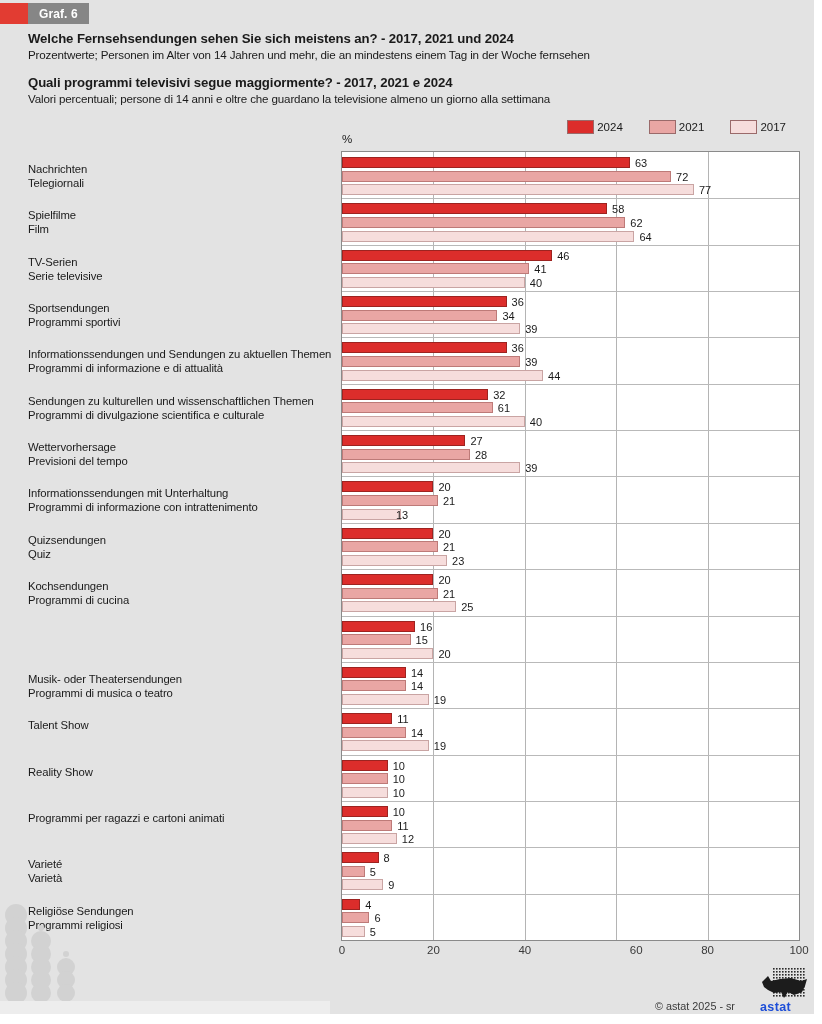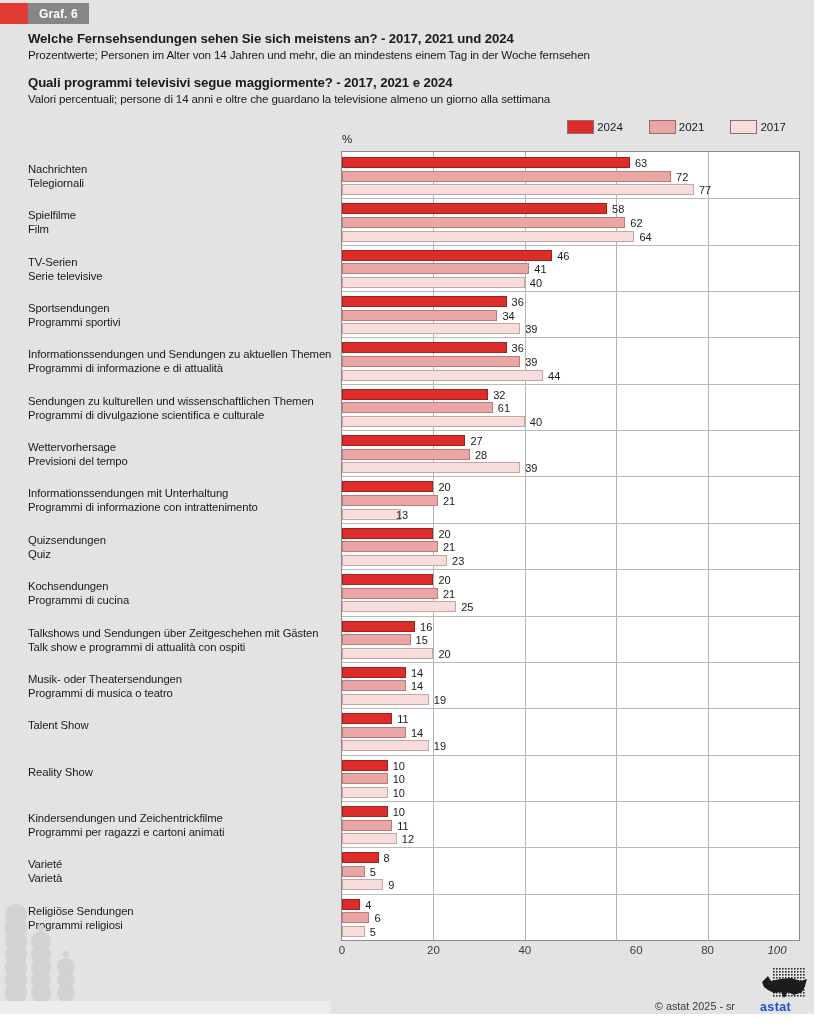--- a/index.html
+++ b/index.html
@@ -146,36 +146,31 @@
         <div>Programmi di informazione con intrattenimento</div>
       </div>
       <div class="cat" style="top: 381.824px;">
         <div>Quizsendungen</div>
         <div>Quiz</div>
       </div>
       <div class="cat" style="top: 428.176px;">
         <div>Kochsendungen</div>
         <div>Programmi di cucina</div>
       </div>
-      <div class="cat" style="top: 474.529px;">
-        <div>Talkshows und Sendungen über Zeitgeschehen mit Gästen</div>
-        <div>Talk show e programmi di attualità con ospiti</div>
-      </div>
       <div class="cat" style="top: 520.882px;">
         <div>Musik- oder Theatersendungen</div>
         <div>Programmi di musica o teatro</div>
       </div>
       <div class="cat" style="top: 567.235px;">
         <div>Talent Show</div>
       </div>
       <div class="cat" style="top: 613.588px;">
         <div>Reality Show</div>
       </div>
       <div class="cat" style="top: 659.941px;">
-        <div>Kindersendungen und Zeichentrickfilme</div>
         <div>Programmi per ragazzi e cartoni animati</div>
       </div>
       <div class="cat" style="top: 706.294px;">
         <div>Varieté</div>
         <div>Varietà</div>
       </div>
       <div class="cat" style="top: 752.647px;">
         <div>Religiöse Sendungen</div>
         <div>Programmi religiosi</div>
       </div>
@@ -339,21 +334,21 @@
         <div class="vlab" style="left: 27.85px; top: 33.2px;">5</div>
       </div>
     </div>
 
   <div class="xaxis" id="xaxis">
       <div class="xtick" style="left: 1px;">0</div>
       <div class="xtick" style="left: 92.4px;">20</div>
       <div class="xtick" style="left: 183.8px;">40</div>
       <div class="xtick" style="left: 275.2px; margin-left: 20px;">60</div>
       <div class="xtick" style="left: 366.6px;">80</div>
-      <div class="xtick" style="left: 436px; font-style: italic;">100</div>
+      <div class="xtick" style="left: 458px;">100</div>
     </div>
 
   <div class="copy">© astat 2025 - sr</div>
 
   <div class="logo">
     <svg class="bull" viewBox="0 0 52 34">
       <defs>
         <pattern id="dotp" width="3" height="3" patternUnits="userSpaceOnUse">
           <rect width="1.6" height="1.6" x="0" y="0" fill="#2b2b2b"></rect>
         </pattern>

